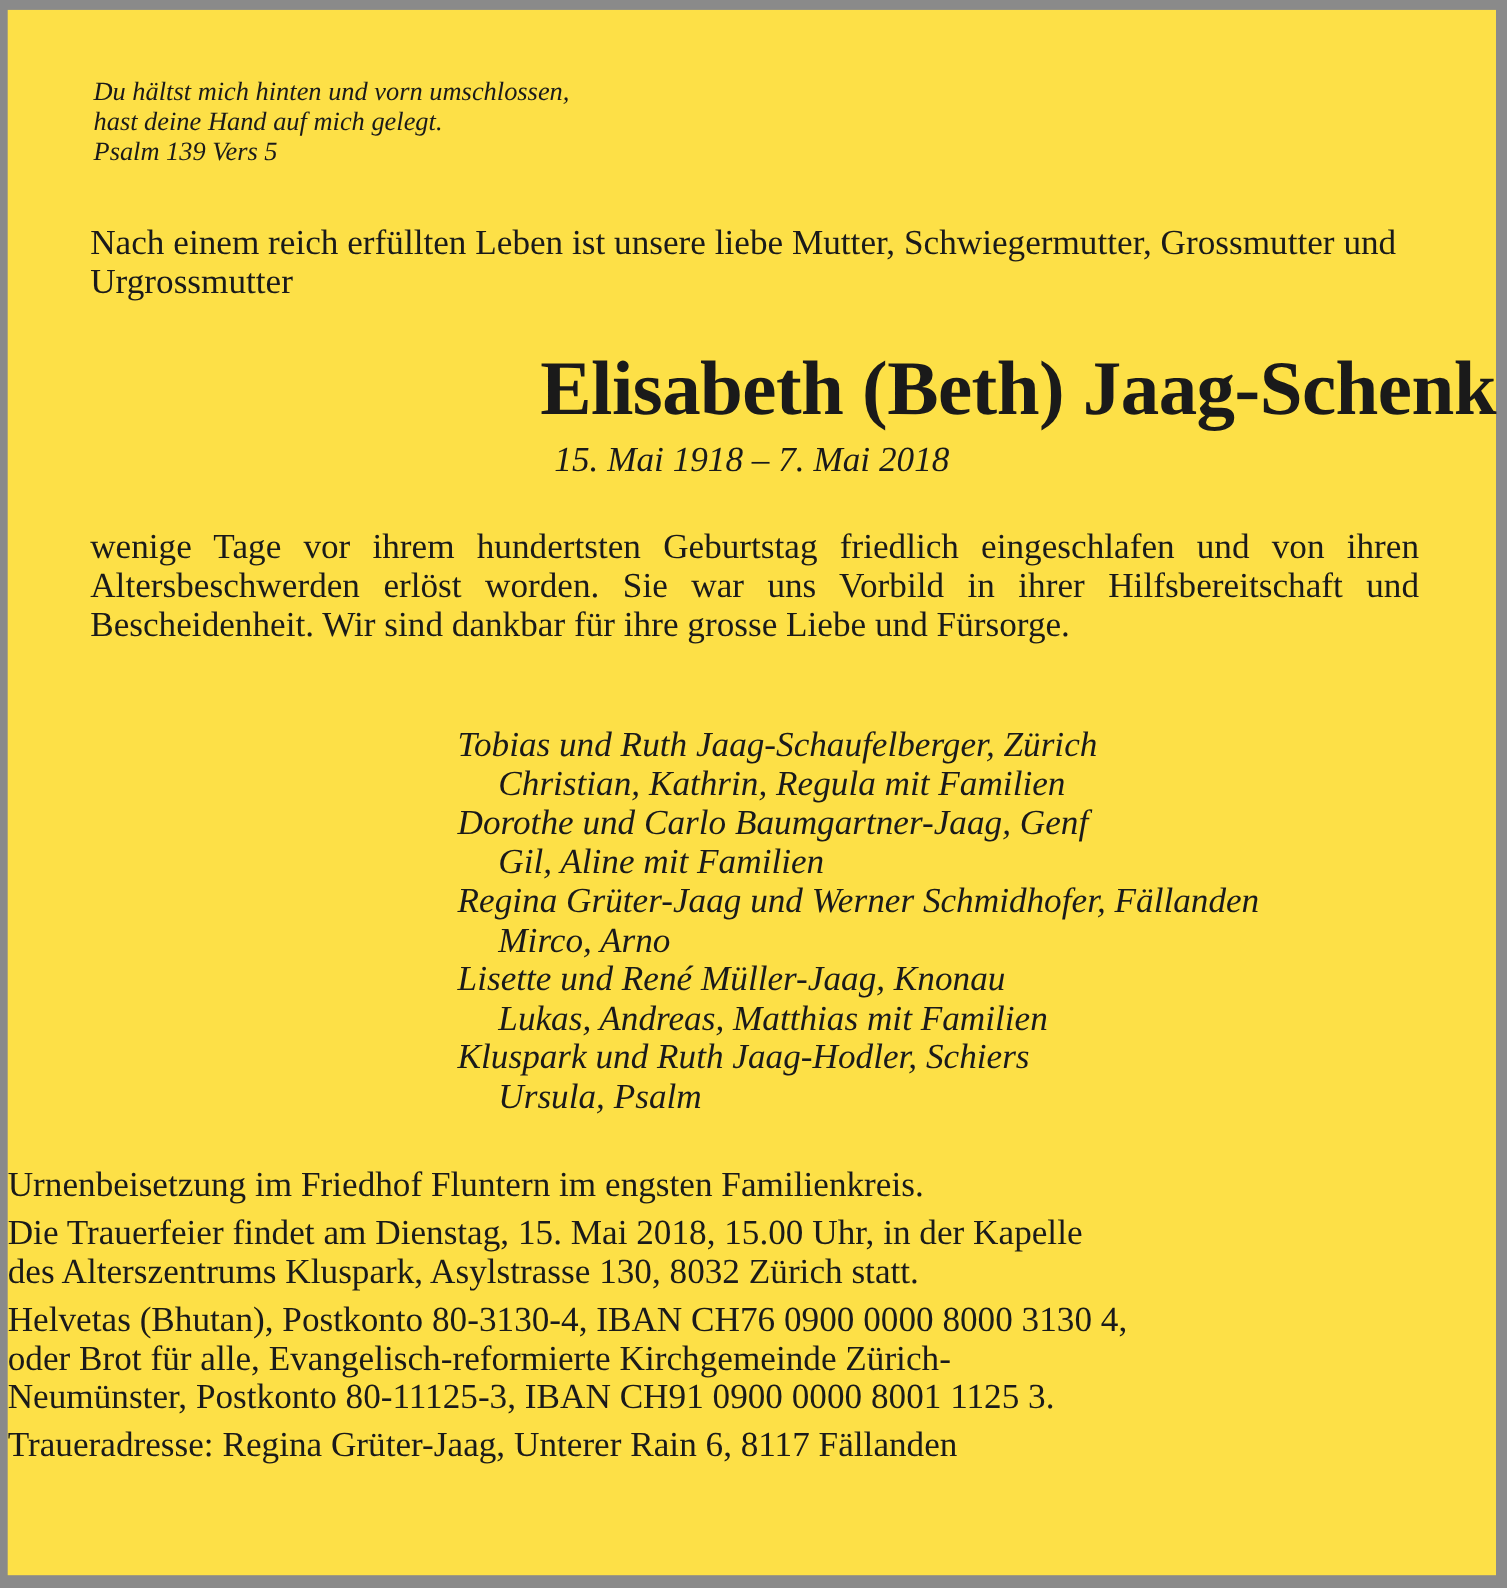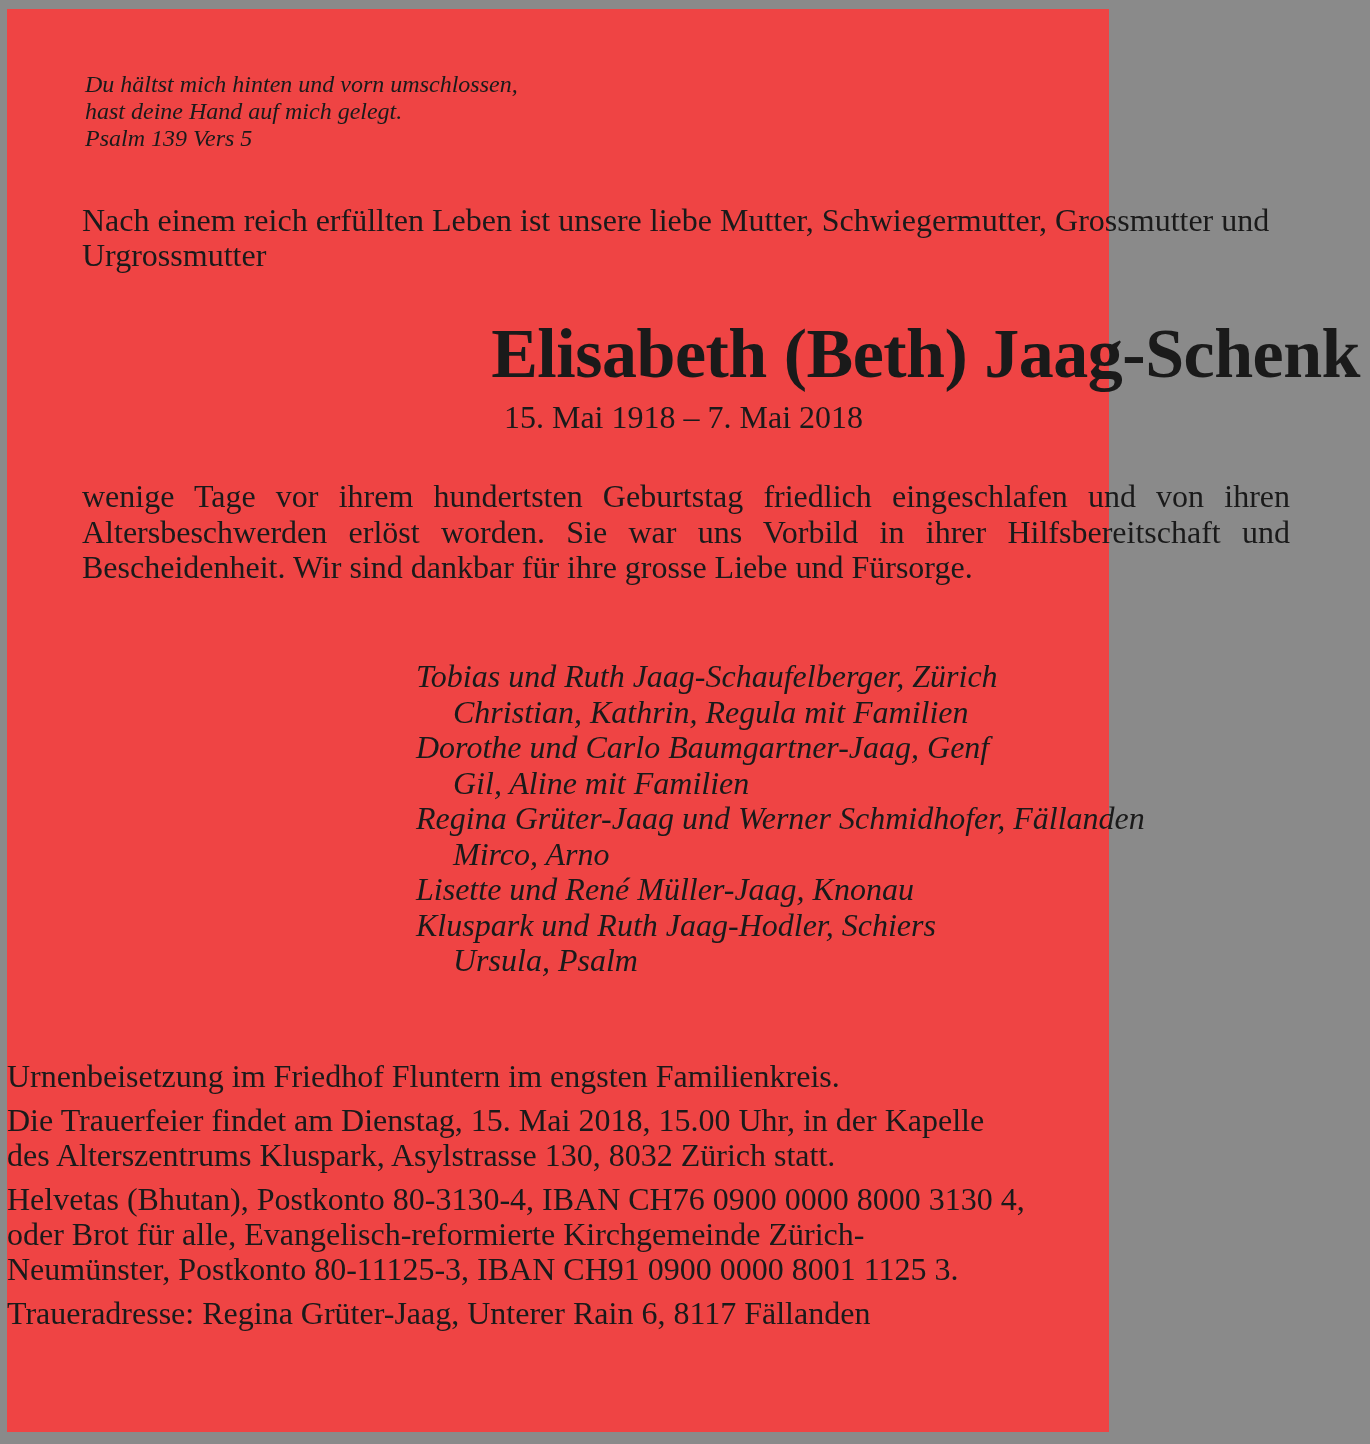--- a/index.html
+++ b/index.html
@@ -7,22 +7,22 @@
       width: 1370px; height: 1444px;
       background: #8a8a8a;
       position: relative;
       overflow: hidden;
       font-family: "Liberation Serif", "DejaVu Serif", serif;
       color: #1a1a1a;
     }
     .page {
       position: absolute;
       left: 7px; top: 9px;
-      width: 1102px; height: 1423px;
-      background: #ef4444;
+      width: 1353px; height: 1423px;
+      background: #fde047;
     }
     .motto {
       position: absolute;
       left: 78px; top: 62px;
       font-style: italic;
       font-size: 24px;
       line-height: 27px;
     }
     .motto div { white-space: nowrap; }
     .intro {
@@ -42,20 +42,21 @@
       line-height: 80px;
       letter-spacing: -0.5px;
     }
     .dates {
       position: absolute;
       left: 0; top: 390px;
       width: 1353px;
       text-align: center;
       font-size: 32px;
       line-height: 36px;
+      font-style: italic;
     }
     .body-text {
       position: absolute;
       left: 75px; top: 470px;
       width: 1208px;
       font-size: 32px;
       line-height: 35.5px;
       text-align: justify;
       text-align-last: left;
     }
@@ -105,20 +106,21 @@
     <div>
       <div class="parent">Dorothe und Carlo Baumgartner-Jaag, Genf</div>
       <div class="children">Gil, Aline mit Familien</div>
     </div>
     <div>
       <div class="parent">Regina Grüter-Jaag und Werner Schmidhofer, Fällanden</div>
       <div class="children">Mirco, Arno</div>
     </div>
     <div>
       <div class="parent">Lisette und René Müller-Jaag, Knonau</div>
+      <div class="children">Lukas, Andreas, Matthias mit Familien</div>
     </div>
     <div>
       <div class="parent">Kluspark und Ruth Jaag-Hodler, Schiers</div>
       <div class="children">Ursula, Psalm</div>
     </div>
   </div>
 
   <div class="notices">
     <div class="block">
       <div class="line">Urnenbeisetzung im Friedhof Fluntern im engsten Familienkreis.</div>

